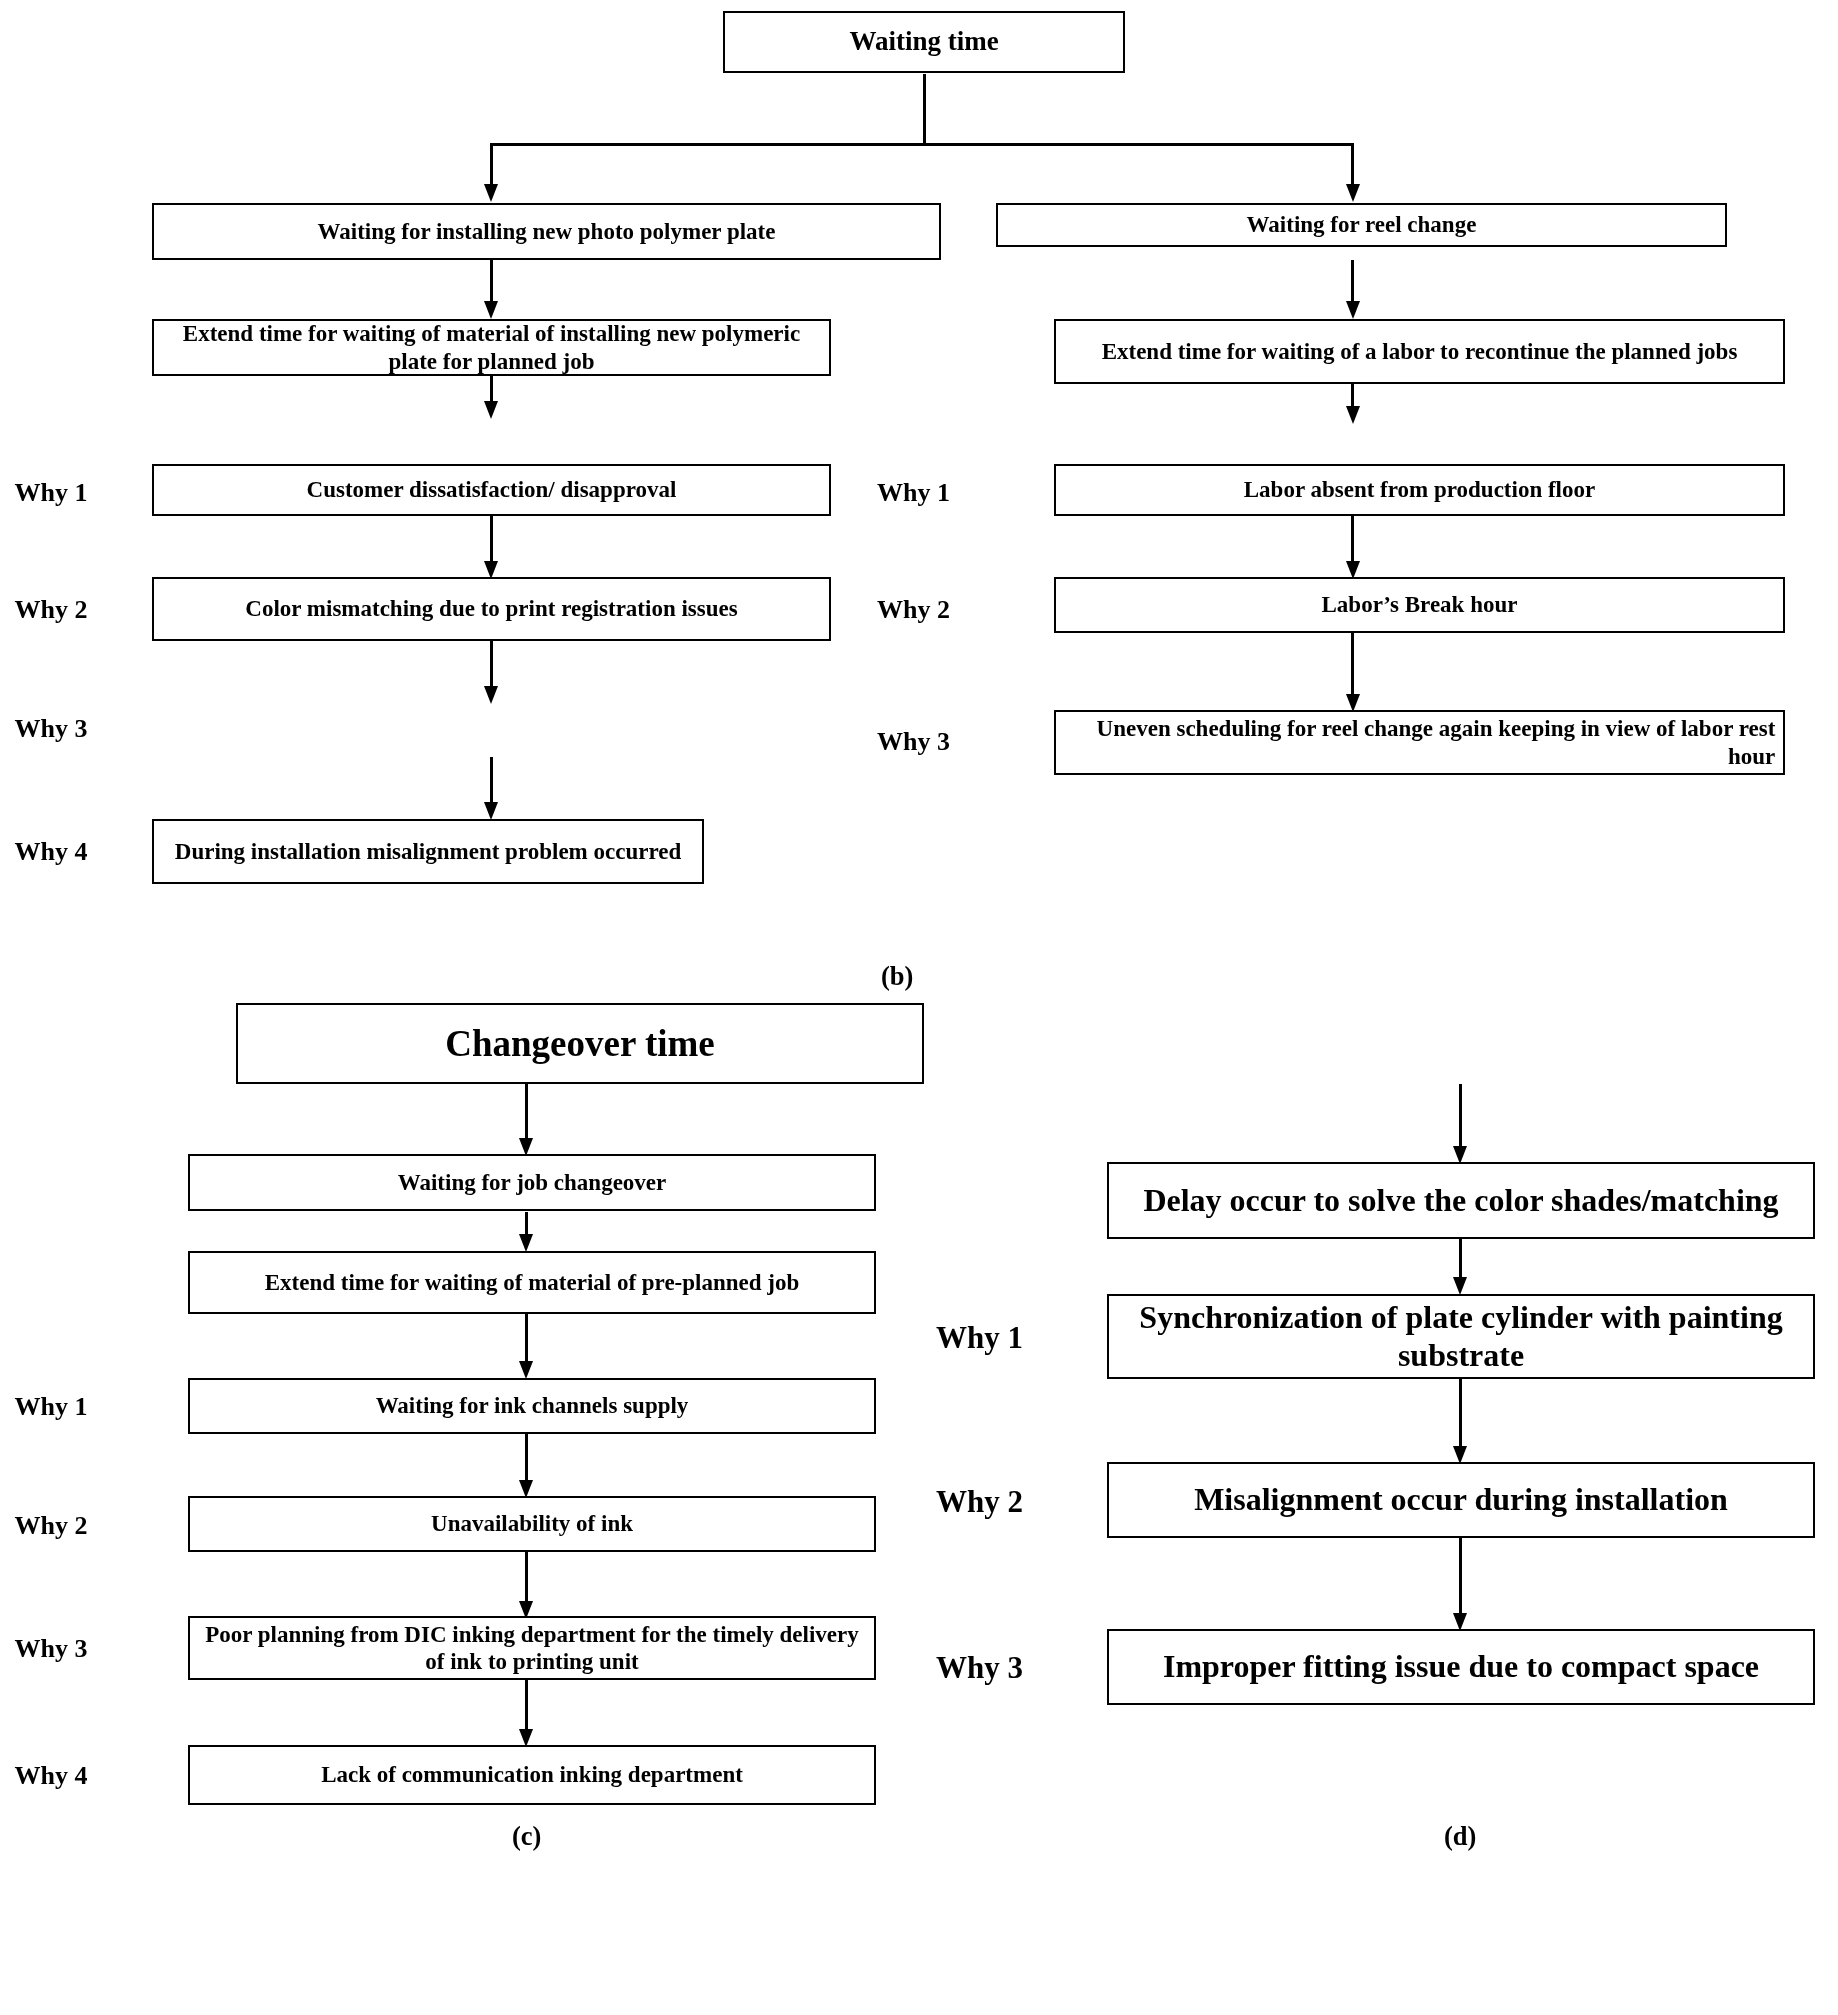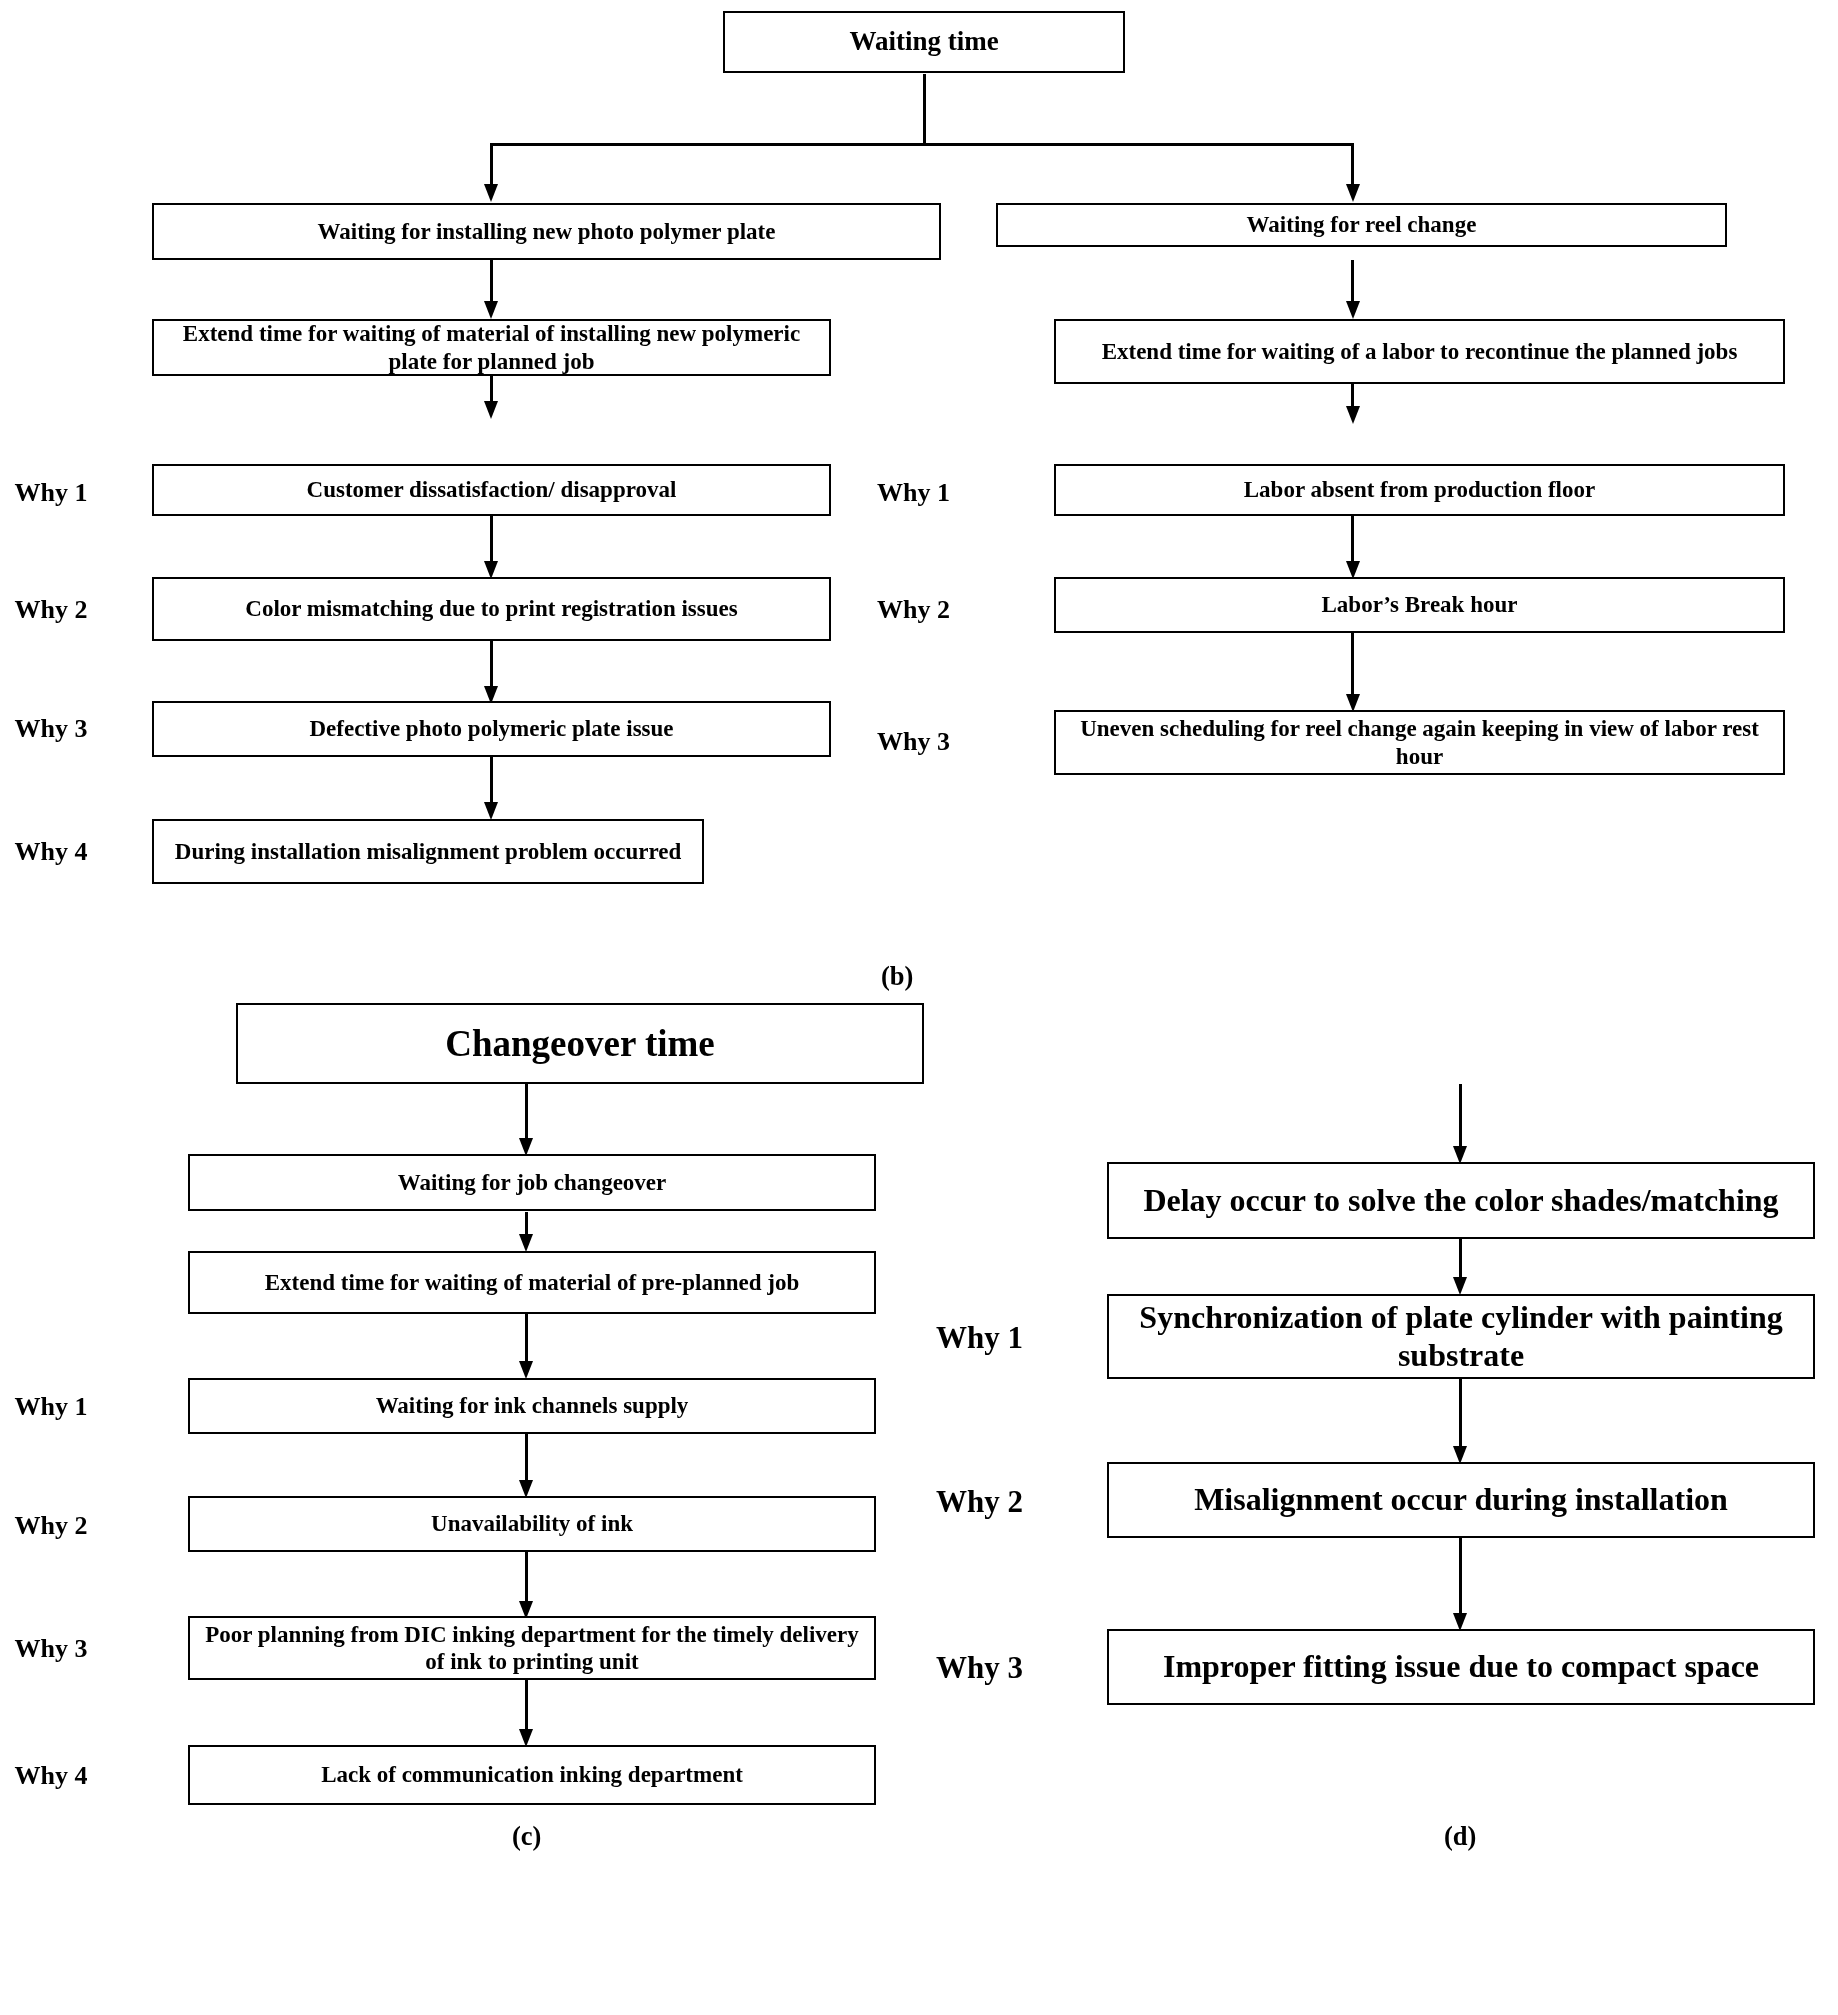--- a/index.html
+++ b/index.html
@@ -107,21 +107,20 @@
   <div class="node step" style="left:152px; top:464px; width:679px; height:52px;">Customer dissatisfaction/ disapproval</div>
   <div class="why" style="left:14.5px; top:478px;">Why 1</div>
   <div class="vline" style="left:490px; top:516px; height:47px;"></div>
   <div class="arrowhead" style="left:484px; top:561px;"></div>
 
   <div class="node step" style="left:152px; top:577px; width:679px; height:64px;">Color mismatching  due to  print registration issues</div>
   <div class="why" style="left:14.5px; top:595px;">Why 2</div>
   <div class="vline" style="left:490px; top:641px; height:47px;"></div>
   <div class="arrowhead" style="left:484px; top:686px;"></div>
 
-  <div class="node step" style="left:152px; top:701px; width:679px; height:56px;">Defective photo polymeric plate issue</div>
   <div class="why" style="left:14.5px; top:714px;">Why 3</div>
   <div class="vline" style="left:490px; top:757px; height:48px;"></div>
   <div class="arrowhead" style="left:484px; top:802px;"></div>
 
   <div class="node step" style="left:152px; top:819px; width:552px; height:65px;">During installation  misalignment  problem occurred</div>
   <div class="why" style="left:14.5px; top:837px;">Why 4</div>
 
   <div class="node step" style="left:996px; top:203px; width:731px; height:44px;">Waiting for reel change</div>
   <div class="vline" style="left:1351px; top:260px; height:43px;"></div>
   <div class="arrowhead" style="left:1346px; top:301px;"></div>
@@ -133,21 +132,21 @@
   <div class="node step" style="left:1054px; top:464px; width:731px; height:52px;">Labor absent from production floor</div>
   <div class="why" style="left:877px; top:478px;">Why 1</div>
   <div class="vline" style="left:1351px; top:516px; height:47px;"></div>
   <div class="arrowhead" style="left:1346px; top:561px;"></div>
 
   <div class="node step" style="left:1054px; top:577px; width:731px; height:56px;">Labor’s Break hour</div>
   <div class="why" style="left:877px; top:595px;">Why 2</div>
   <div class="vline" style="left:1351px; top:633px; height:64px;"></div>
   <div class="arrowhead" style="left:1346px; top:694px;"></div>
 
-  <div class="node step" style="left:1054px; top:710px; width:731px; height:65px;">Uneven scheduling for reel change again  keeping in view of labor rest hour</div>
+  <div class="node step" style="left:1054px; top:710px; width:731px; height:65px;text-align:right;">Uneven scheduling for reel change again  keeping in view of labor rest hour</div>
   <div class="why" style="left:877px; top:727px;">Why 3</div>
 
   <div class="panel-label" style="left:881px; top:961px;">(b)</div>
 
   <div class="node big-root" style="left:188px; top:1003px; width:688px; height:81px;">Changeover time</div>
   <div class="vline" style="left:525px; top:1084px; height:56px;"></div>
   <div class="arrowhead" style="left:519px; top:1138px;"></div>
 
   <div class="node step" style="left:188px; top:1154px; width:688px; height:57px;">Waiting for job changeover</div>
   <div class="vline" style="left:525px; top:1212px; height:25px;"></div>

